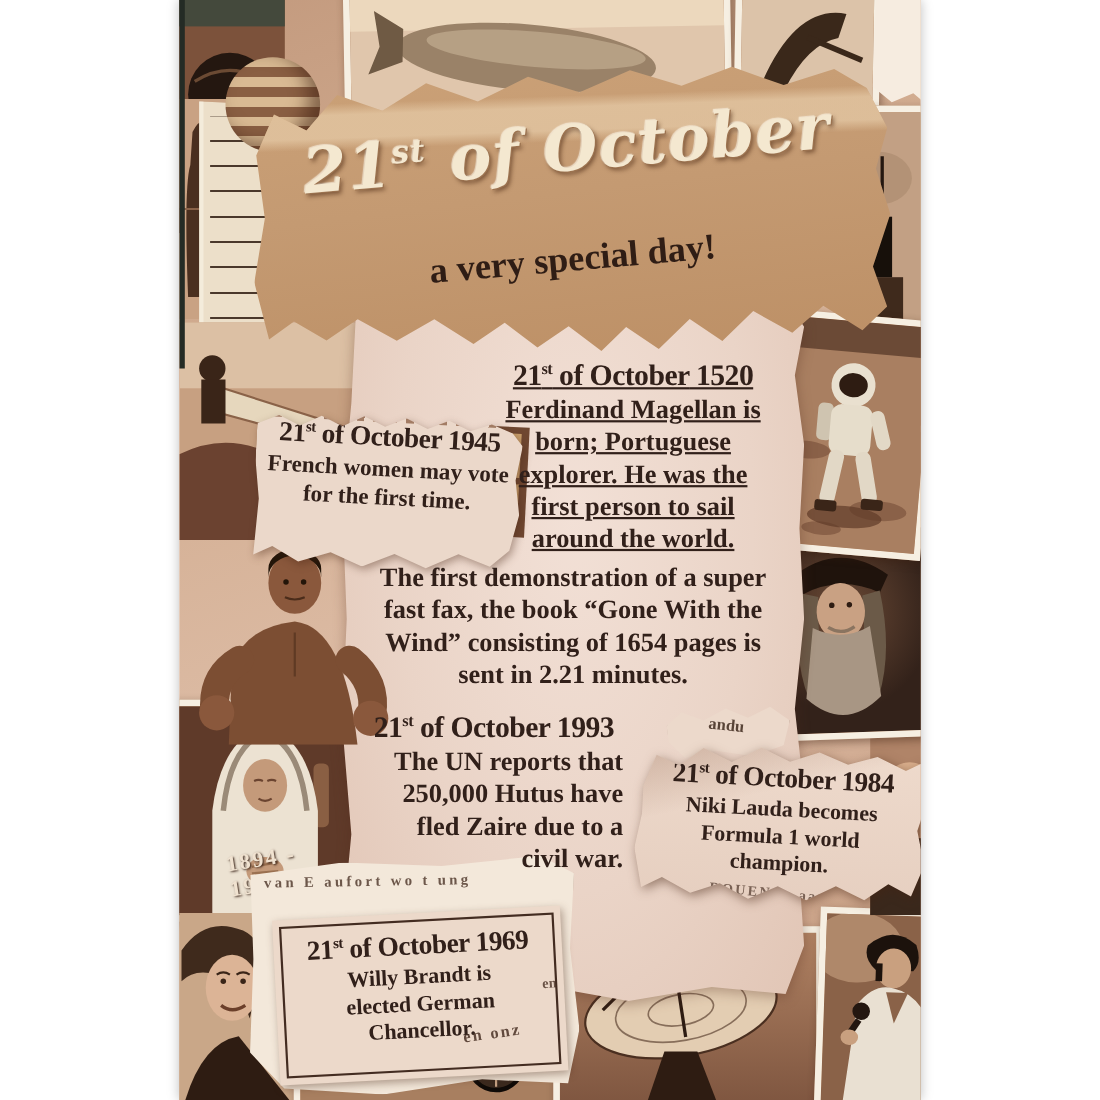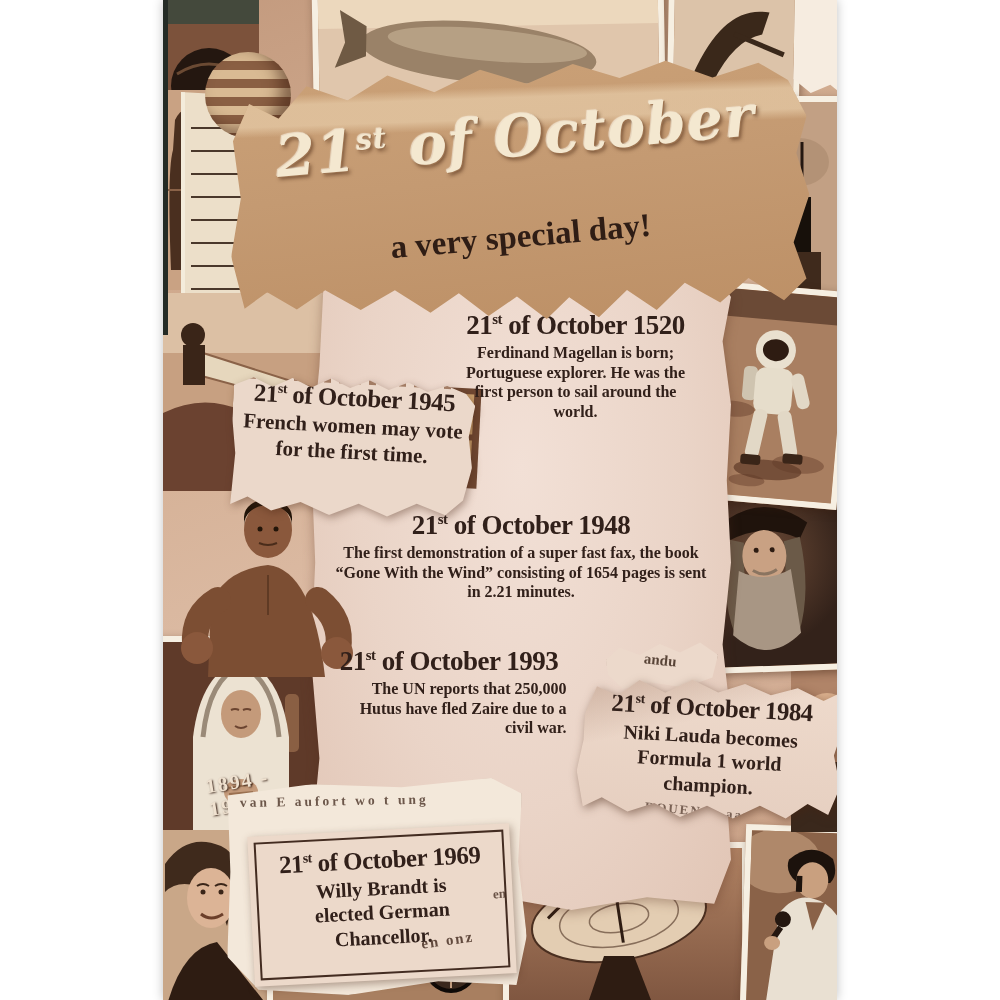--- a/index.html
+++ b/index.html
@@ -25,21 +25,21 @@
     font-weight:bold;font-size:33px;color:#2f1d15;}
   
   .panel-wrap{position:absolute;left:148px;top:278px;width:420px;height:632px;z-index:4;filter:drop-shadow(0 3px 6px rgba(80,40,25,.35));}
   .panel{width:100%;height:100%;
     background:radial-gradient(ellipse at 50% 30%,#f2e0d6 0%,#ead4c7 55%,#e1c5b5 100%);
     clip-path:polygon(3% 1%,20% 0%,40% 1%,60% 0%,80% 1%,97% 0%,100% 3%,98% 10%,100% 20%,99% 32%,100% 45%,98% 58%,100% 70%,99% 82%,100% 92%,96% 99%,80% 98%,62% 100%,45% 98%,28% 100%,12% 98%,3% 100%,0% 90%,2% 76%,0% 60%,1% 45%,0% 28%,2% 14%);}
   
   .ev{position:absolute;text-align:center;color:#31201a;z-index:6;}
   .ev-h{font-weight:bold;font-size:27px;letter-spacing:-0.5px;}
   .ev-h sup{font-size:.55em;}
-  .ev-b{font-weight:bold;font-size:16px;line-height:1.22;margin-top:2px;}
+  .ev-b{font-weight:bold;font-size:24px;line-height:1.22;margin-top:2px;}
   
   .note1945-wrap{position:absolute;left:68px;top:374px;width:242px;height:142px;z-index:6;filter:drop-shadow(2px 3px 4px rgba(70,35,18,.4));}
   .note1945{width:100%;height:100%;transform:rotate(3deg);background:#ebd8ca;padding-top:10px;box-sizing:border-box;
     clip-path:polygon(0% 12%,8% 6%,16% 12%,24% 5%,32% 11%,40% 4%,48% 10%,56% 4%,64% 10%,72% 4%,80% 10%,88% 5%,96% 10%,100% 18%,98% 40%,100% 62%,97% 85%,90% 96%,78% 89%,66% 99%,54% 91%,42% 100%,30% 92%,18% 99%,8% 90%,1% 96%,2% 60%,0% 35%);}
   .perf{position:absolute;left:6%;top:4px;width:88%;height:6px;background:repeating-linear-gradient(to right,#8a5d42 0 7px,transparent 7px 15px);opacity:.75;}
   .note1945 .ev-h{font-size:25px;}
   .note1945 .ev-b{font-size:21px;}
   .filmstrip{position:absolute;left:282px;top:388px;width:34px;height:100px;background:#6f4731;transform:rotate(3deg);z-index:5;}
   .filmstrip div{width:20px;height:17px;background:#c89e6b;margin:6px auto 0;}
   .scrap1984-wrap{position:absolute;left:415px;top:678px;width:264px;height:142px;z-index:6;filter:drop-shadow(2px 3px 5px rgba(70,35,18,.5));}
@@ -321,27 +321,26 @@
         <div class="ev-b">French women may vote for the first time.</div>
       </div>
     </div>
   </div>
   <div class="filmstrip">
         <div></div>
         <div></div>
         <div></div>
       </div>
 
-  <div class="ev" style="left:265px;top:310px;width:295px;">
+  <div class="ev" style="left:265px;top:326px;width:295px;text-decoration:underline;">
     <div class="ev-h"><span>21</span><sup>st</sup><span> of October</span> <span>1520</span></div>
     <div class="ev-b" style="width:245px;margin:2px auto 0;">Ferdinand Magellan is born; Portuguese explorer. He was the first person to sail around the world.</div>
   </div>
 
   <div class="ev" style="left:172px;top:510px;width:372px;">
-    <div class="ev-h"><span>21</span><sup>st</sup><span> of October</span> <span>1948</span></div>
     <div class="ev-b">The first demonstration of a super fast fax, the book “Gone With the Wind” consisting of 1654 pages is sent in 2.21 minutes.</div>
   </div>
 
   <div class="ev" style="left:150px;top:646px;width:272px;">
     <div class="ev-h"><span>21</span><sup>st</sup><span> of October</span> <span>1993</span></div>
     <div class="ev-b" style="width:235px;margin:2px auto 0;text-align:right;">The UN reports that 250,000 Hutus have fled Zaire due to a civil war.</div>
   </div>
 
   <div class="scrap-andu">
     <span>andu</span>

